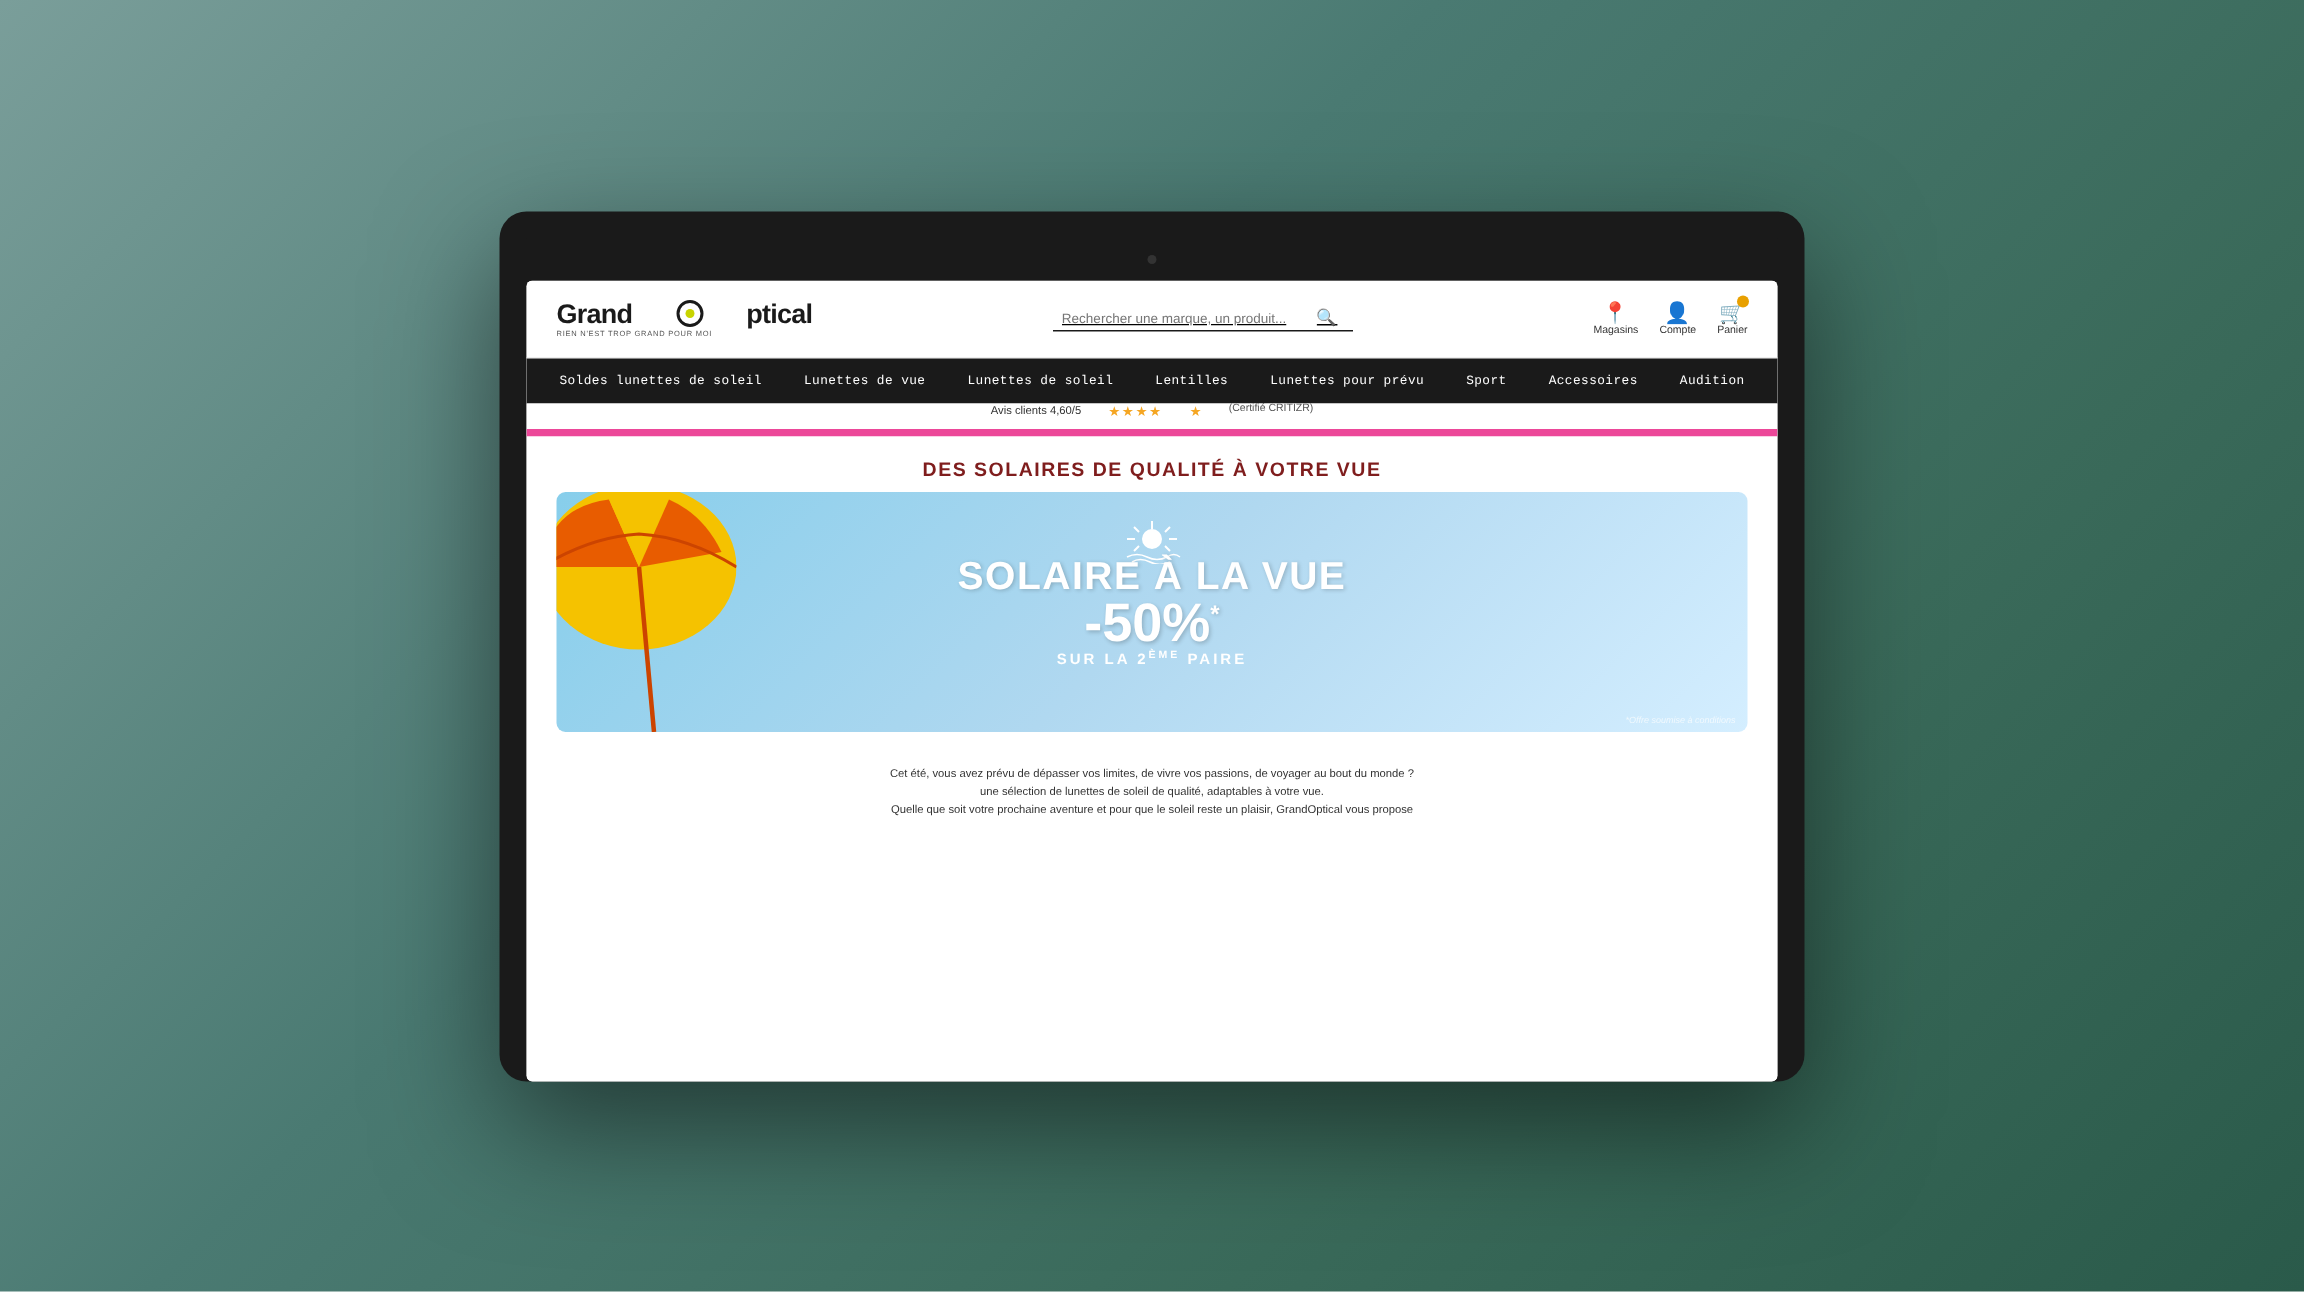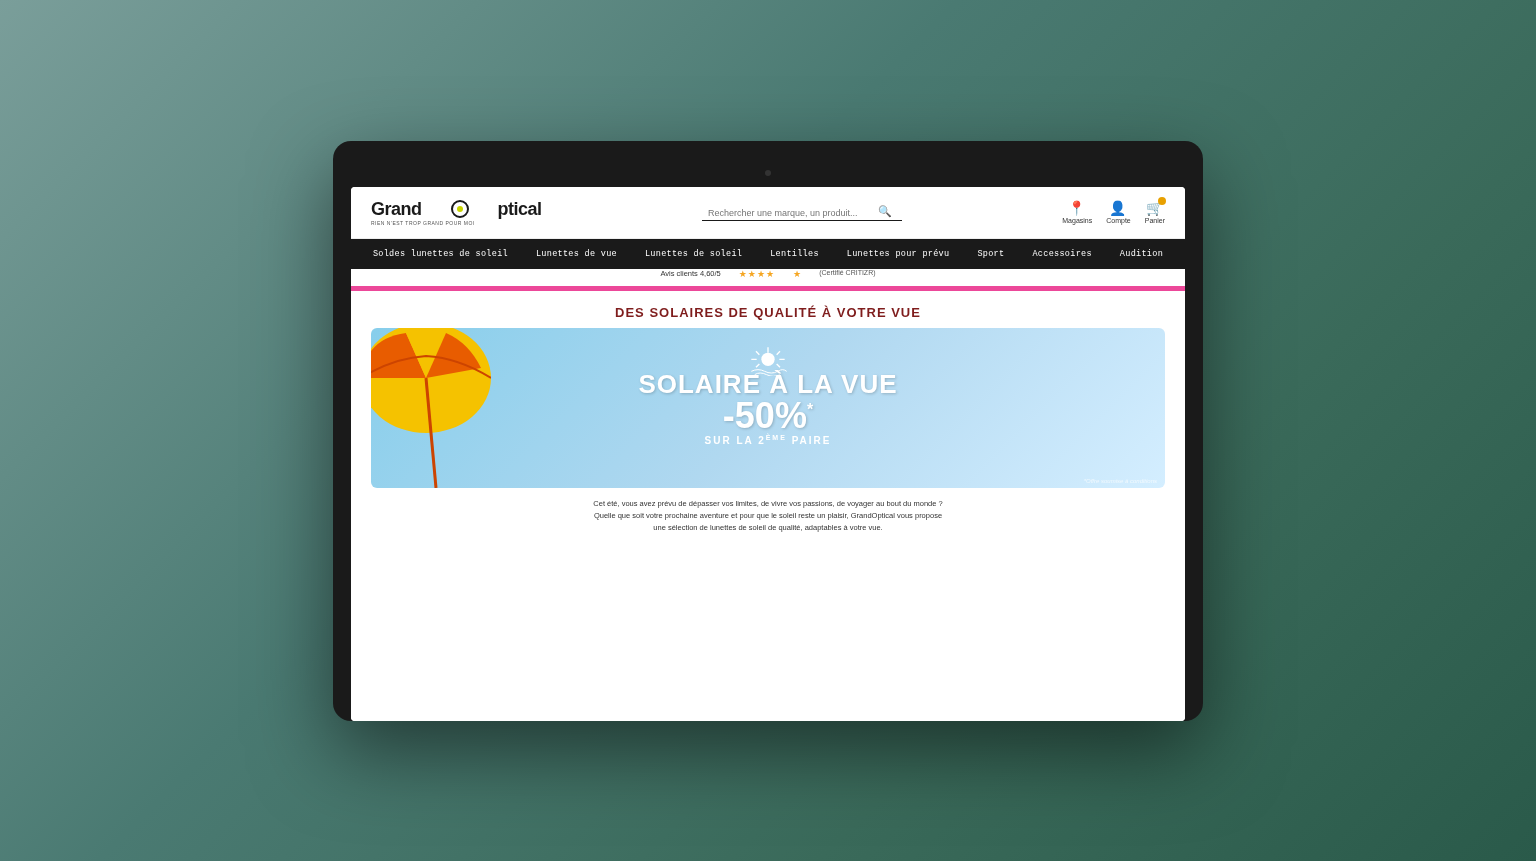--- a/index.html
+++ b/index.html
@@ -103,24 +103,25 @@
 
     .logo-tagline {
       font-size: 5px;
       color: #555;
       letter-spacing: 0.5px;
       text-transform: uppercase;
     }
 
     .search-bar {
       display: flex;
-      align-items: flex-end;
+      align-items: center;
       border-bottom: 1.5px solid #1a1a1a;
       padding: 2px 6px;
       width: 200px;
+      text-decoration: underline;
     }
 
     .search-input {
       border: none;
       outline: none;
       font-size: 9px;
       color: #999;
       width: 170px;
       background: transparent;
     }
@@ -337,21 +338,21 @@
       position: absolute;
       bottom: 4px;
       right: 8px;
       font-size: 6px;
       color: rgba(255,255,255,0.7);
       font-style: italic;
     }
 
     
     .description {
-      padding: 10px 40px;
+      padding: 22px 40px;
       text-align: center;
       font-size: 7.5px;
       color: #333;
       line-height: 1.6;
       flex-shrink: 0;
     }
   </style>
 </head>
 <body>
 
@@ -458,19 +459,19 @@
           <div class="banner-main-title">SOLAIRE À LA VUE</div>
           <div class="banner-discount">-50%<sup>*</sup></div>
           <div class="banner-subtitle">SUR LA 2<sup>ème</sup> PAIRE</div>
         </div>
 
         <div class="banner-disclaimer">*Offre soumise à conditions</div>
       </div>
 
       <div class="description">
         <div>Cet été, vous avez prévu de dépasser vos limites, de vivre vos passions, de voyager au bout du monde ?</div>
+        <div>une sélection de lunettes de soleil de qualité, adaptables à votre vue.</div>
         <div>Quelle que soit votre prochaine aventure et pour que le soleil reste un plaisir, GrandOptical vous propose</div>
-        <div>une sélection de lunettes de soleil de qualité, adaptables à votre vue.</div>
       </div>
 
     </div>
   </div>
 </div>
 
 </body></html>

